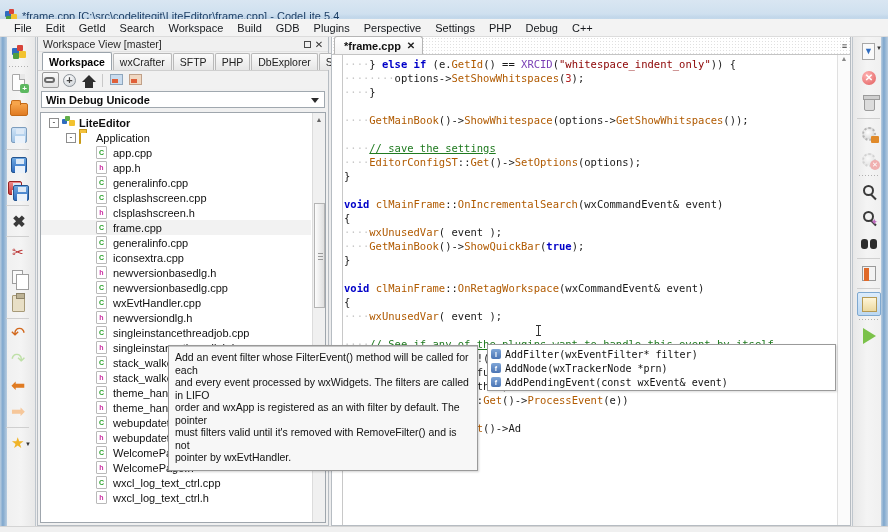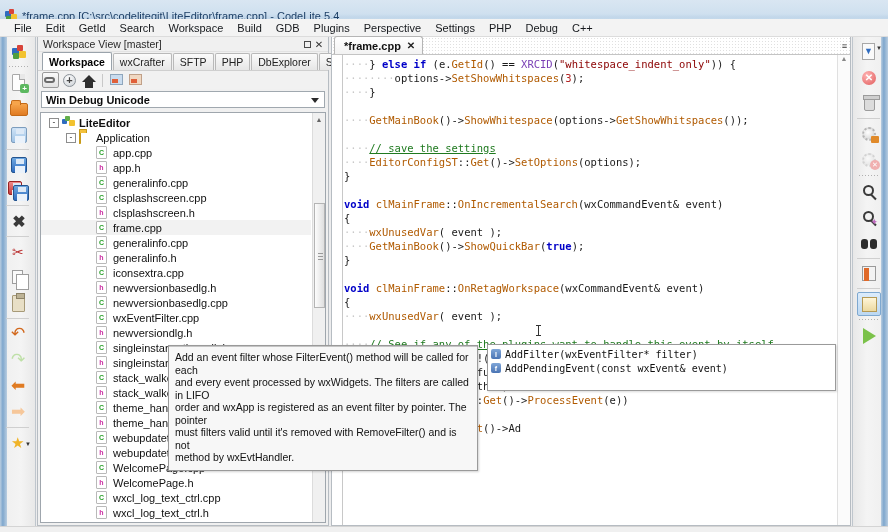--- a/index.html
+++ b/index.html
@@ -611,28 +611,20 @@
             <span class="spacer" style="width:13px"></span>
             <span class="ficon">
               <span class="ico-cpp">C</span>
             </span>
             <span>generalinfo.cpp</span>
           </div>
           <div class="tnode">
             <span class="spacer" style="width:42px"></span>
             <span class="spacer" style="width:13px"></span>
             <span class="ficon">
-              <span class="ico-h">h</span>
-            </span>
-            <span>generalinfo.h</span>
-          </div>
-          <div class="tnode">
-            <span class="spacer" style="width:42px"></span>
-            <span class="spacer" style="width:13px"></span>
-            <span class="ficon">
               <span class="ico-cpp">C</span>
             </span>
             <span>iconsextra.cpp</span>
           </div>
           <div class="tnode">
             <span class="spacer" style="width:42px"></span>
             <span class="spacer" style="width:13px"></span>
             <span class="ficon">
               <span class="ico-h">h</span>
             </span>
@@ -645,21 +637,21 @@
               <span class="ico-cpp">C</span>
             </span>
             <span>newversionbasedlg.cpp</span>
           </div>
           <div class="tnode">
             <span class="spacer" style="width:42px"></span>
             <span class="spacer" style="width:13px"></span>
             <span class="ficon">
               <span class="ico-cpp">C</span>
             </span>
-            <span>wxEventFilter.cpp</span>
+            <span>wxEvtHandler.cpp</span>
           </div>
           <div class="tnode">
             <span class="spacer" style="width:42px"></span>
             <span class="spacer" style="width:13px"></span>
             <span class="ficon">
               <span class="ico-h">h</span>
             </span>
             <span>newversiondlg.h</span>
           </div>
           <div class="tnode">
@@ -787,31 +779,35 @@
         <div class="sb-up">▲</div>
       </div>
     </div>
   </div>
 
   <div class="calltip">
     <div class="divider"></div>
     <div class="doc">
       <div>Add an event filter whose FilterEvent() method will be called for each</div>
       <div>and every event processed by wxWidgets. The filters are called in LIFO</div>
-      <div>order and wxApp is registered as an event filter by pointer. The pointer</div>
+      <div>order and wxApp is registered as an with filter by default. The pointer</div>
       <div>must filters valid until it's removed with RemoveFilter() and is not</div>
-      <div>method by wxEvtHandler.</div>
+      <div>pointer by wxEvtHandler.</div>
     </div>
   </div>
 
   <div class="acbox">
     <div class="acrow">
       <span class="acico">I</span>
       <span>AddFilter(wxEventFilter* filter)</span>
     </div>
     <div class="acrow">
       <span class="acico">f</span>
+      <span>AddNode(wxTrackerNode *prn)</span>
+    </div>
+    <div class="acrow">
+      <span class="acico">f</span>
       <span>AddPendingEvent(const wxEvent&amp; event)</span>
     </div>
   </div>
 
   <div class="bottomstrip"></div>
 </div>
 
 </body></html>

